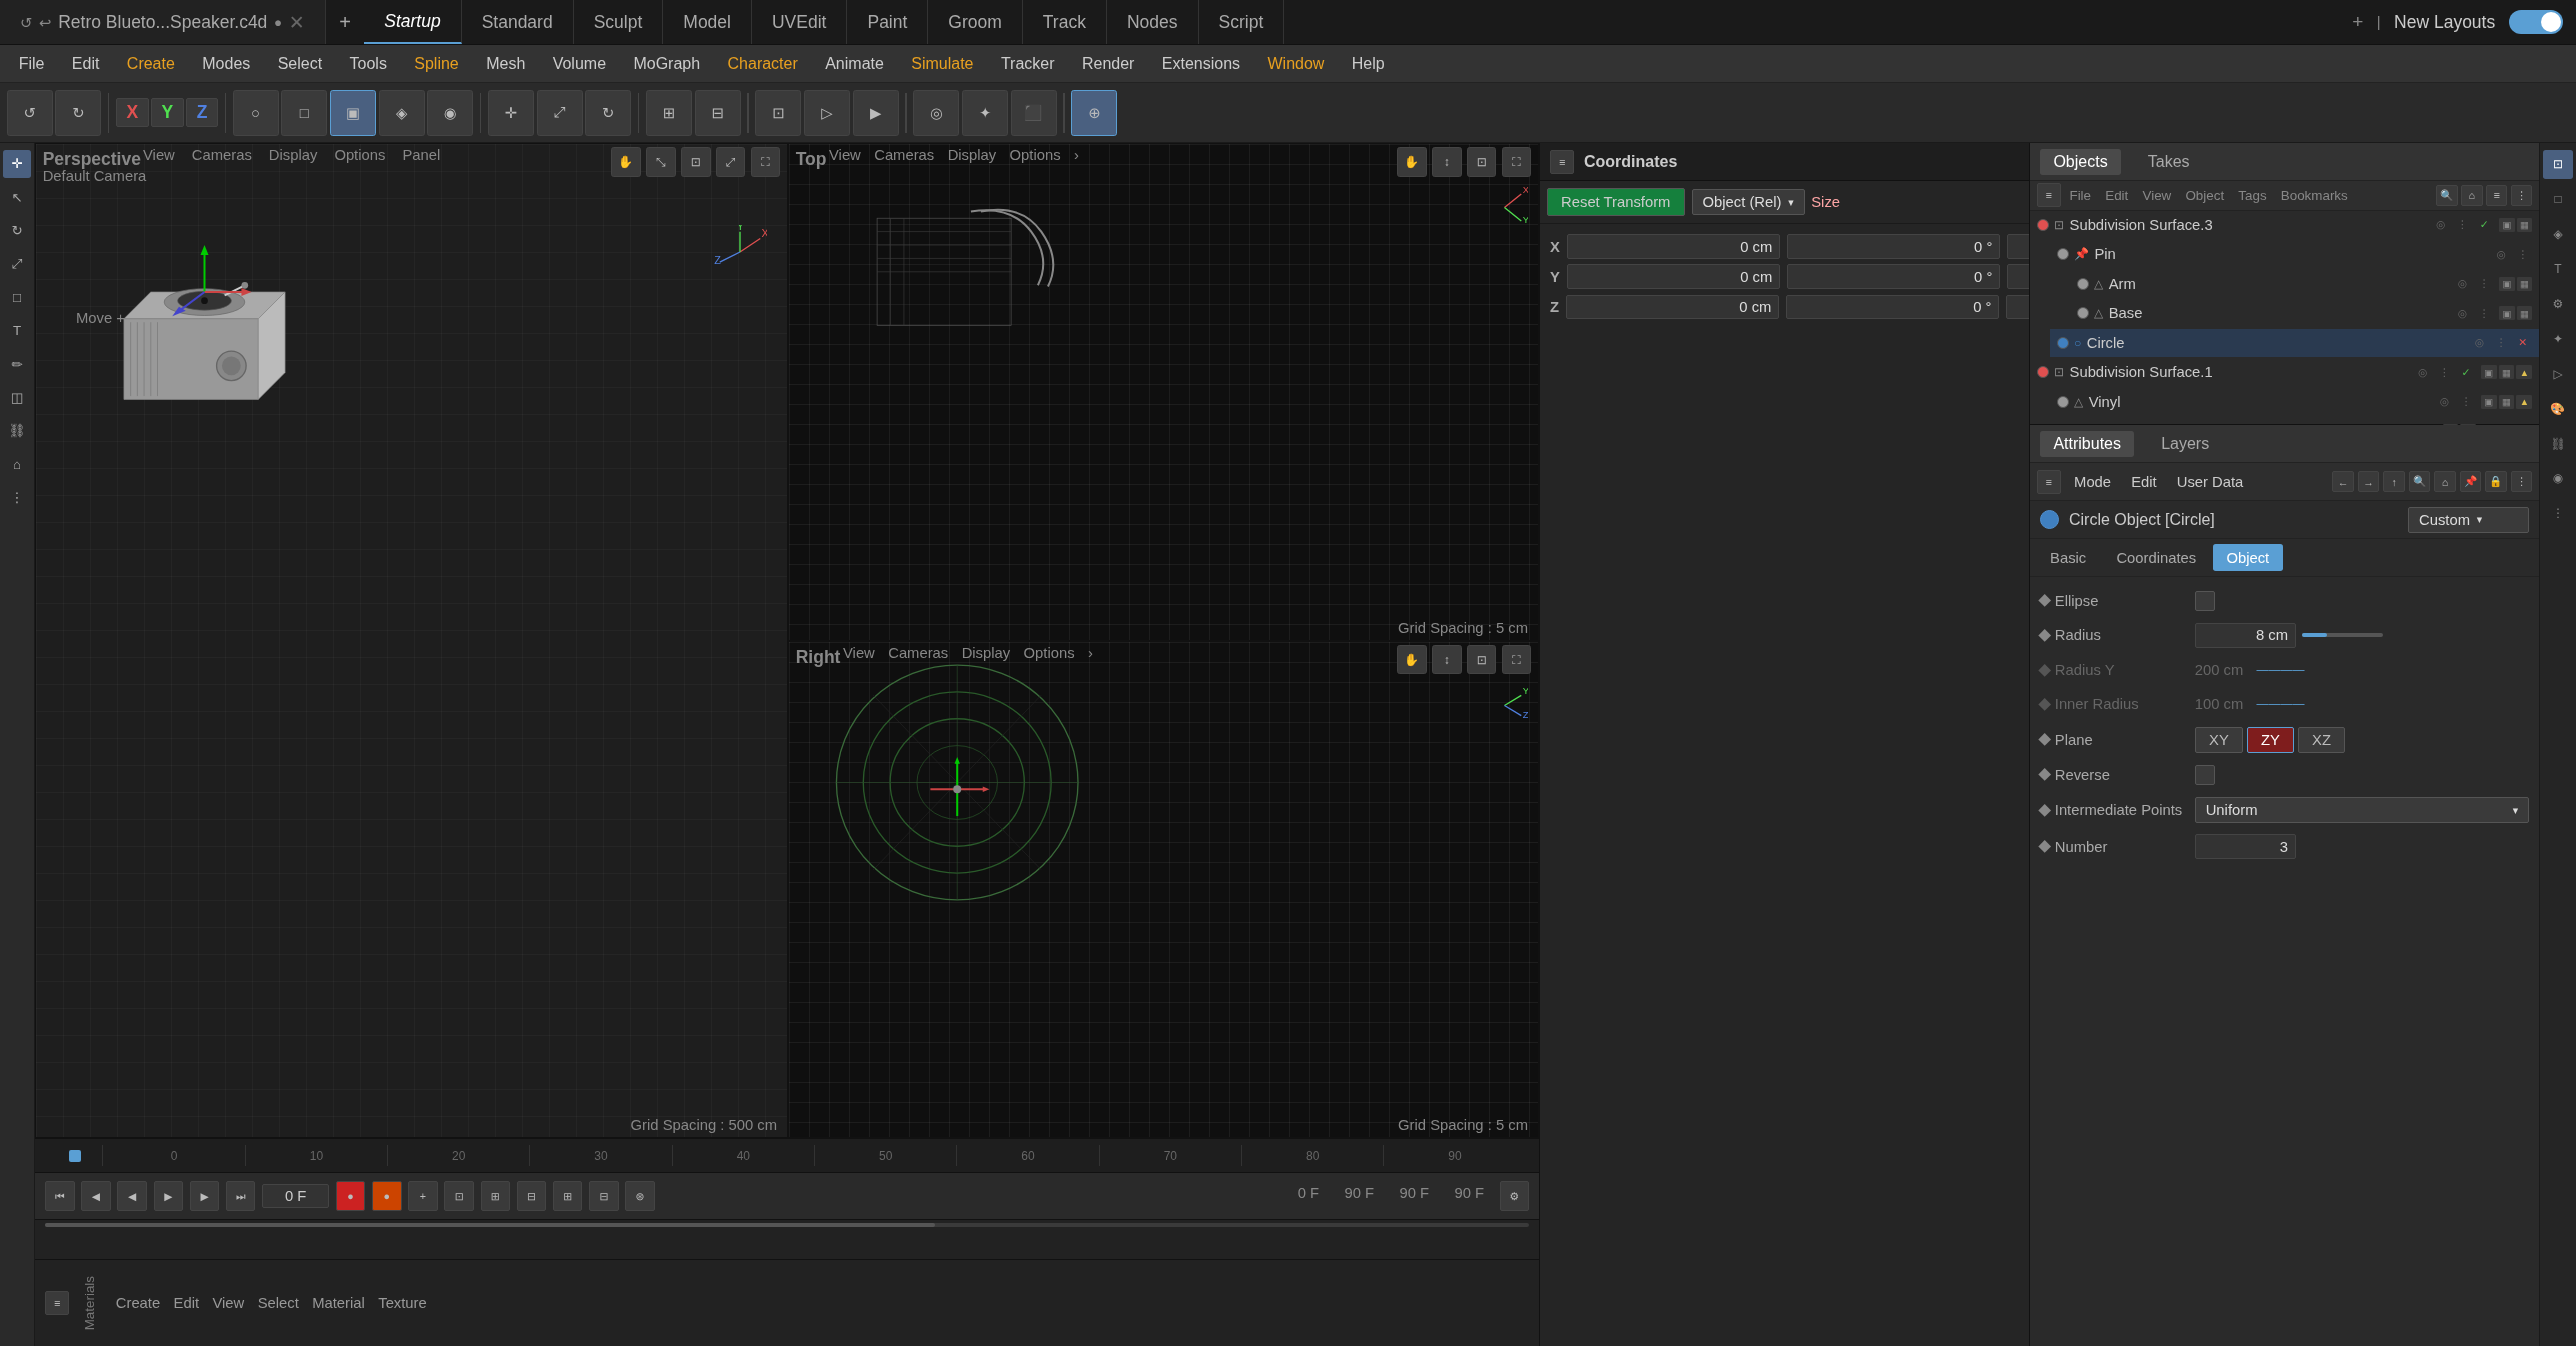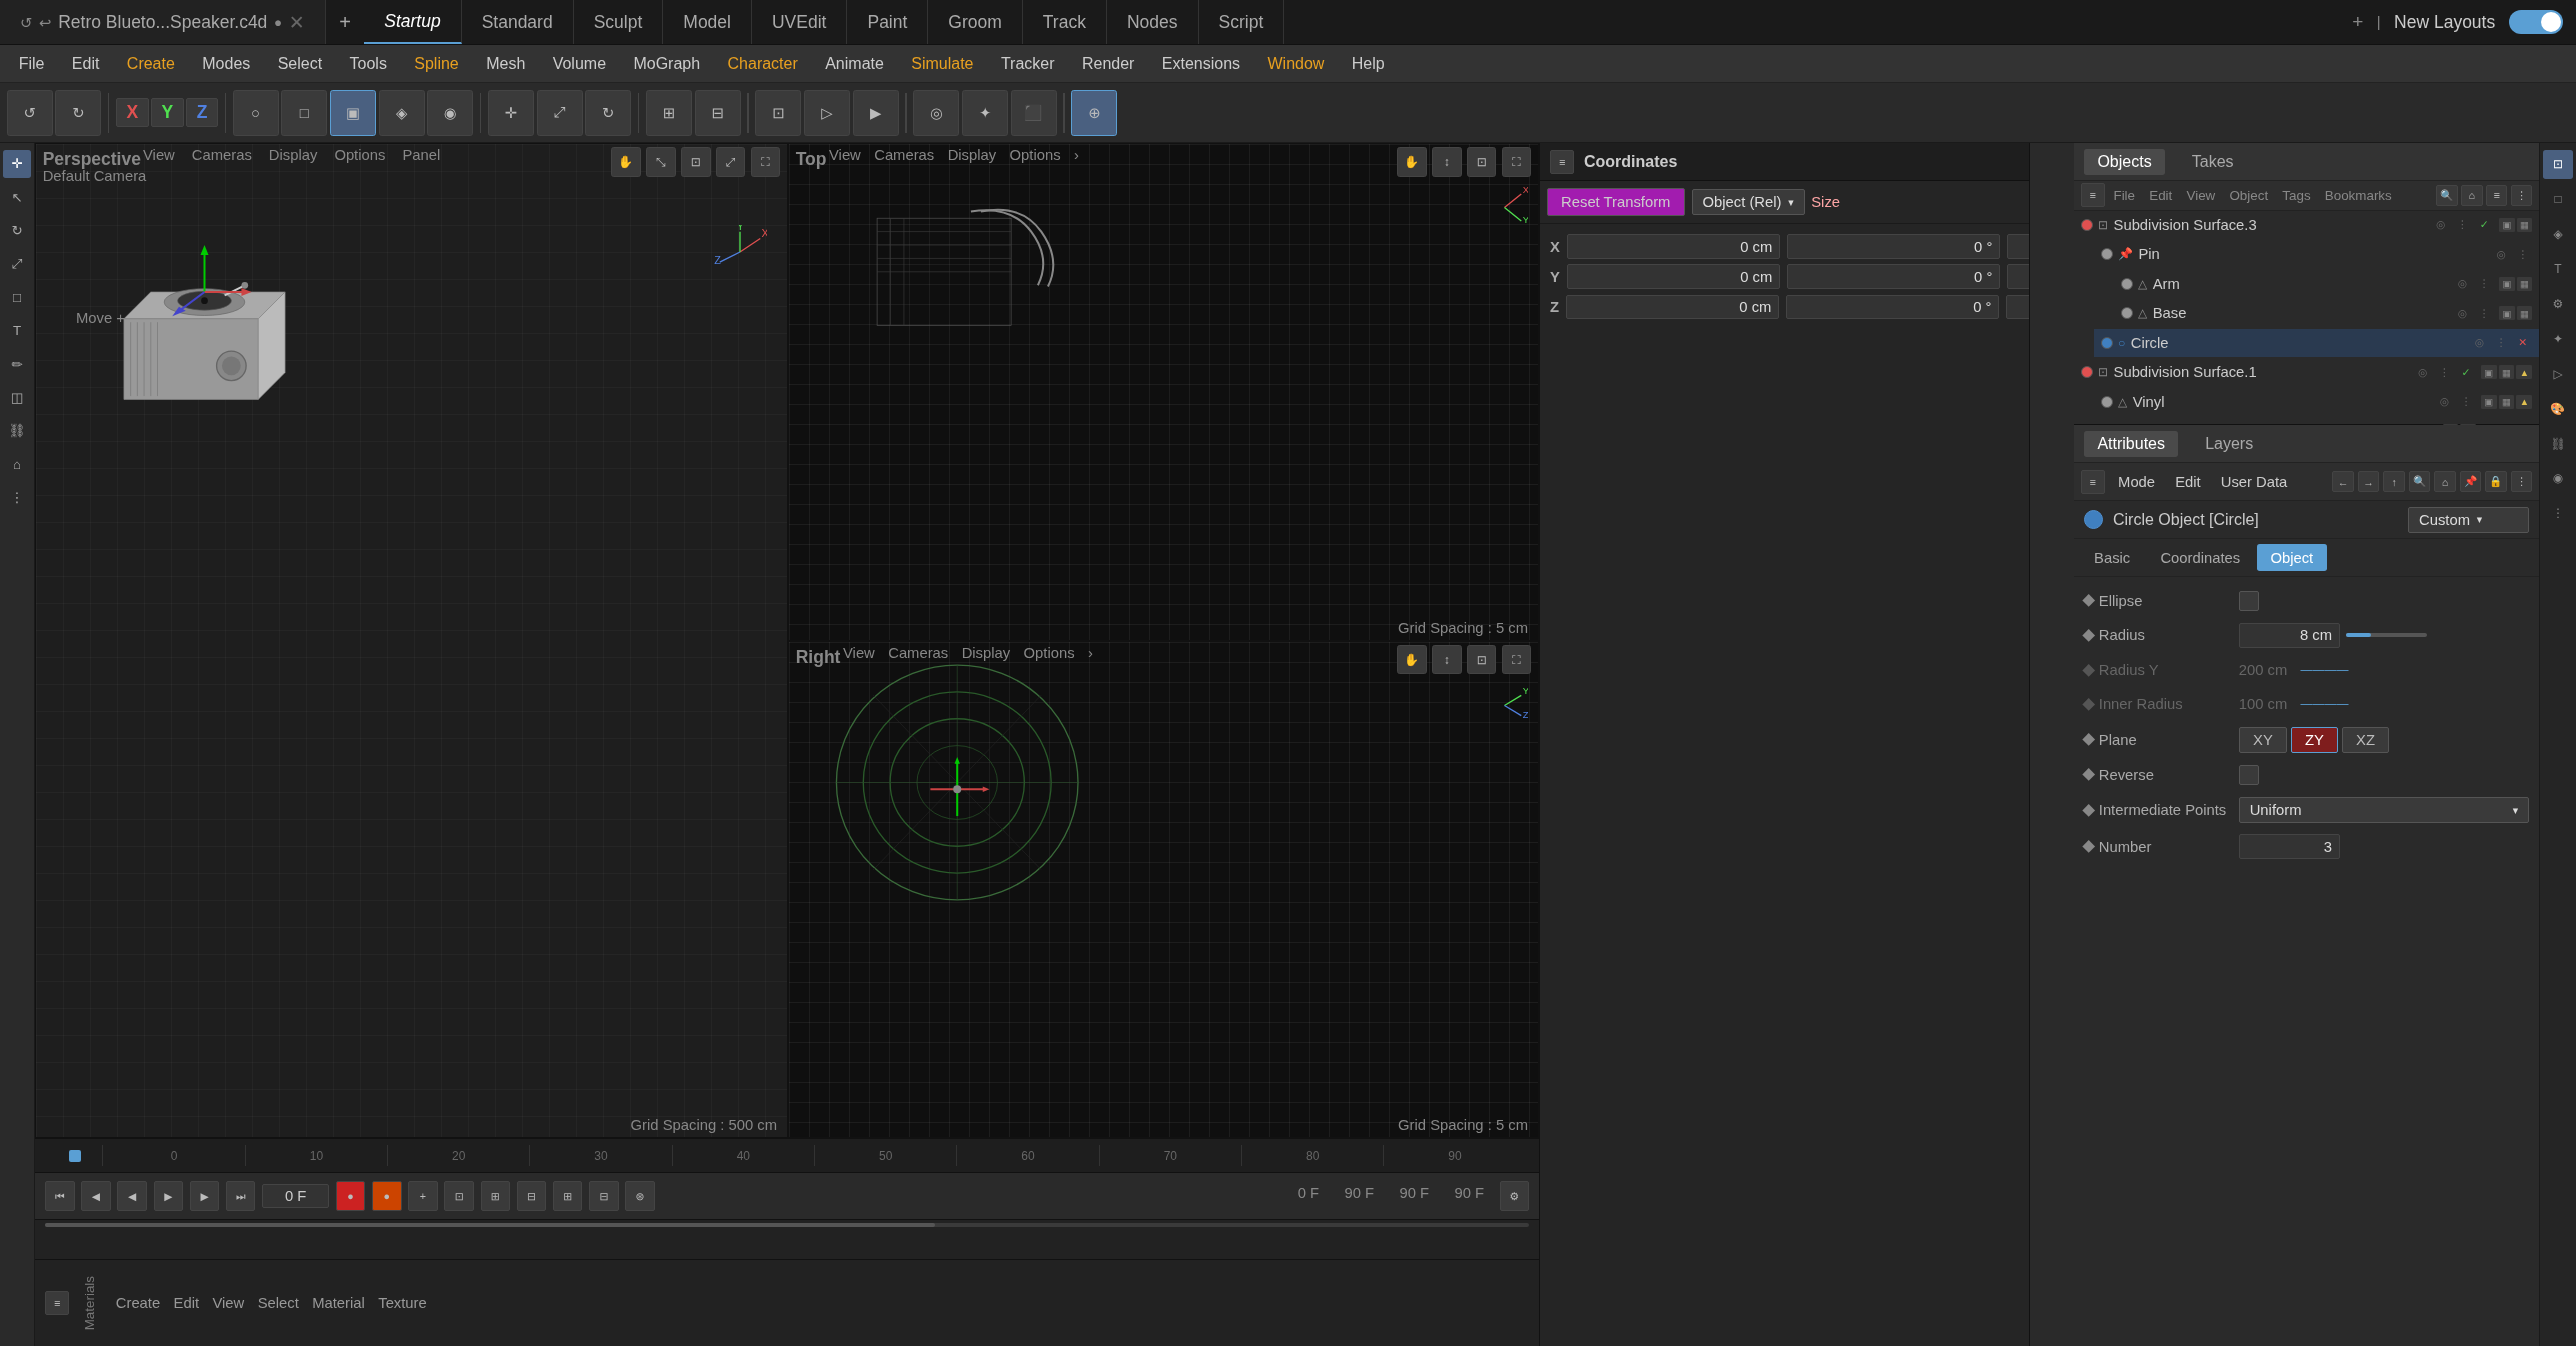--- a/index.html
+++ b/index.html
@@ -317,37 +317,36 @@
       flex: 1;
       background: #333;
       border: 0.7px solid #444;
       color: #ddd;
       padding: 3.4px 6.7px;
       font-size: 14.8px;
       border-radius: 2px;
       text-align: right;
     }
     .reset-btn {
-      background: #a21caf;
+      background: #15803d;
       border: 0.7px solid #555;
       color: #ccc;
       padding: 5.4px 13.4px;
       font-size: 14.8px;
       border-radius: 2px;
       cursor: pointer;
     }
 
     
     #right-panel {
       width: 510px;
       background: #2a2a2a;
       border-left: 1.3px solid #111;
       display: flex;
       flex-direction: column;
-      padding-left: 44px;
     }
 
     
     #objects-panel {
       height: 282px;
       border-bottom: 1.3px solid #111;
     }
     #objects-header {
       height: 38px;
       background: #333;

